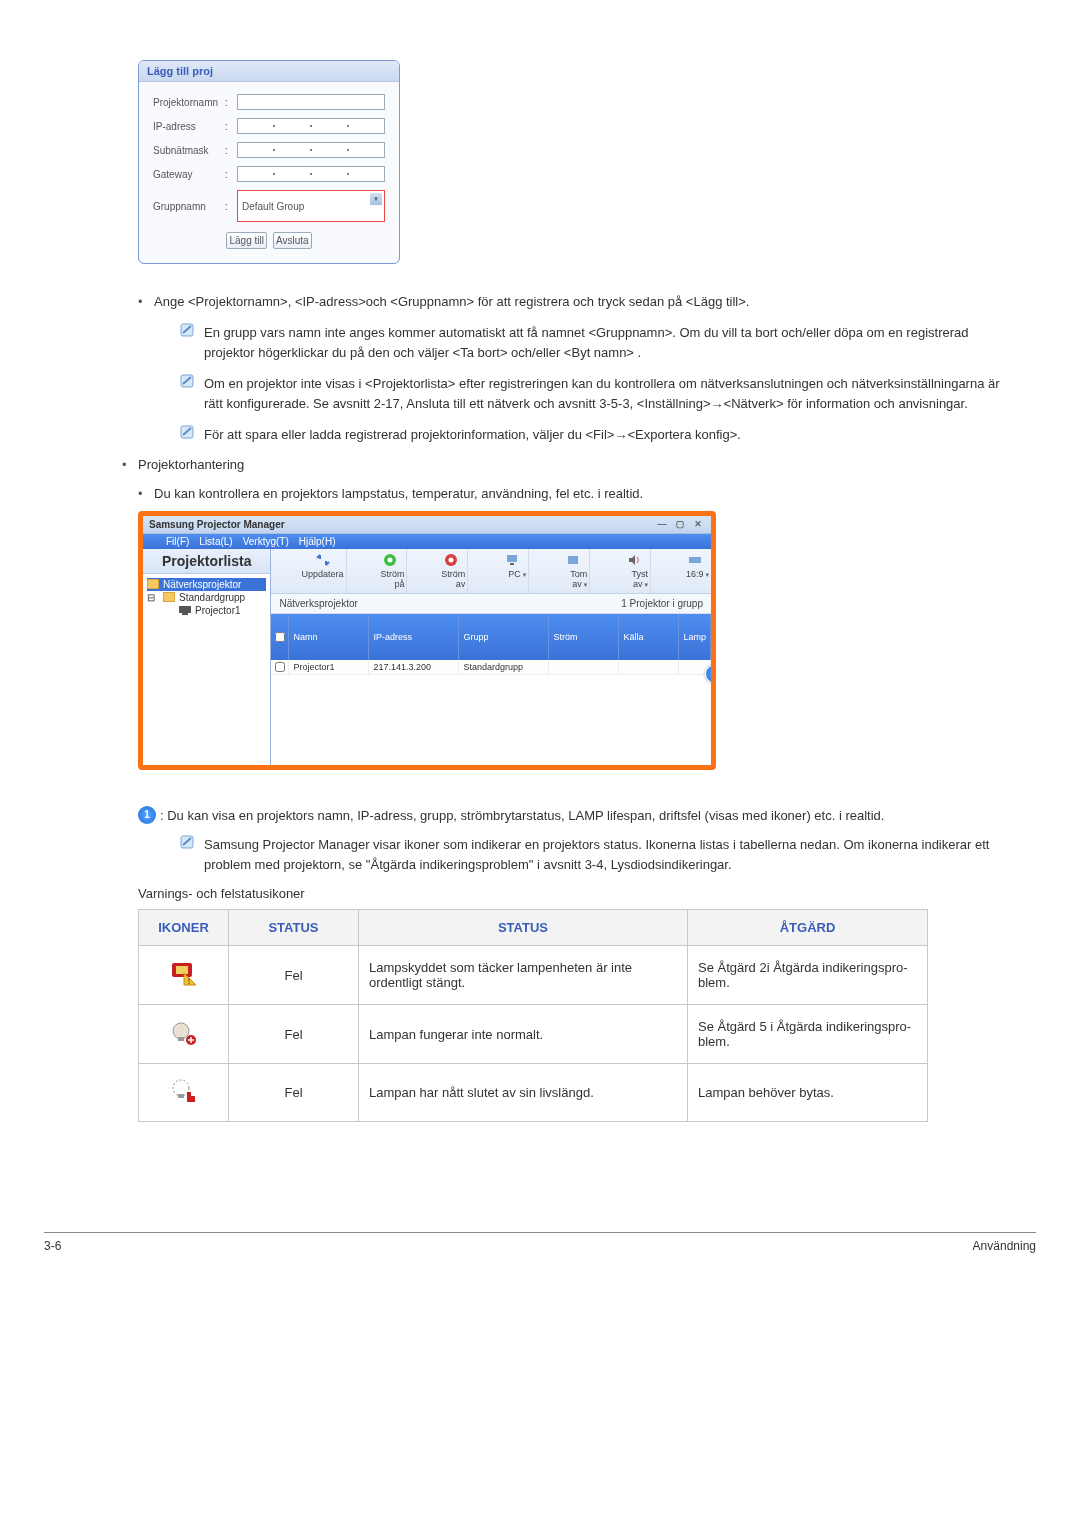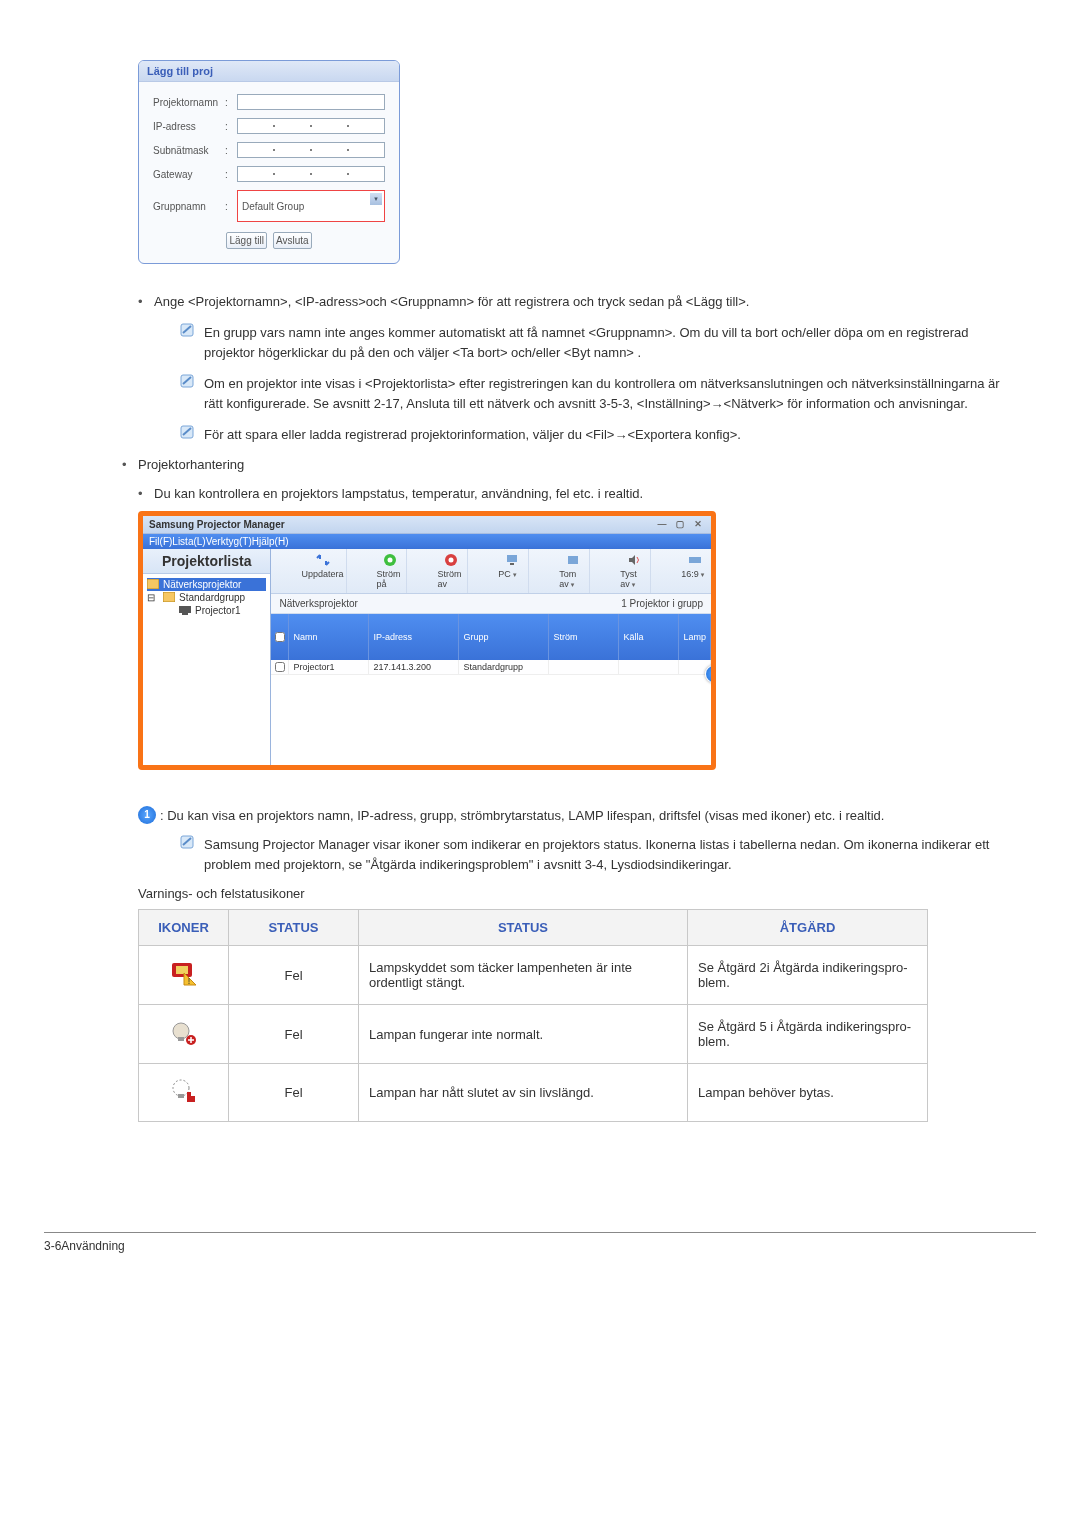--- a/index.html
+++ b/index.html
@@ -29,32 +29,32 @@
   .note-icon { width: 24px; }
   .note-icon svg { display: block; }
   .note-text { flex: 1; line-height: 1.5; }
   .sub-bullet { display: flex; margin: 6px 0 6px 98px; }
 
   
   .mgr { width: 578px; margin: 10px 0 0 68px; border: 5px solid #f97316; border-radius: 4px; overflow: hidden; position: relative; }
   .mgr-titlebar { background: linear-gradient(#d8e5f6,#c2d5ef); padding: 3px 6px; font-size: 10px; font-weight: bold; color: #333; display: flex; align-items: center; justify-content: space-between; border-bottom: 1px solid #a8bde0; }
   .mgr-winbtns { display: flex; gap: 4px; font-size: 9px; color: #666; }
   .mgr-winbtns span { width: 14px; text-align: center; }
-  .mgr-menu { background: linear-gradient(#4f8ef0,#3a72d8); color: #fff; font-size: 10px; padding: 2px 6px; display: flex; }
+  .mgr-menu { background: linear-gradient(#4f8ef0,#3a72d8); color: #fff; font-size: 10px; padding: 2px 23px; display: flex; gap: 10px; }
   .mgr-body { display: flex; background: #fff; }
   .mgr-left { width: 140px; border-right: 1px solid #9ab4dd; }
   .mgr-left-title { background: linear-gradient(#e8f0fb,#d8e5f6); text-align: center; font-size: 14px; font-weight: bold; padding: 4px 0; border-bottom: 1px solid #b8cbe8; }
   .tree { padding: 4px 4px; font-size: 10px; }
   .tree-row { display: flex; align-items: center; gap: 4px; padding: 1px 0; }
   .tree-row.selected { background: #3a72d8; color: #fff; }
   .tree-indent { width: 12px; }
   .tree-icon { width: 12px; height: 10px; }
   .mgr-right { flex: 1; position: relative; padding-bottom: 90px; }
   .toolbar { display: flex; gap: 0; border-bottom: 1px solid #c0d0e8; background: linear-gradient(#f0f5fc,#e0eaf7); }
-  .tb-btn { flex: 1; text-align: left; padding: 4px 2px; font-size: 9px; color: #444; border-right: 1px solid #d0dcee; margin-left: 28px; }
+  .tb-btn { flex: 1; text-align: right; padding: 4px 2px; font-size: 9px; color: #444; border-right: 1px solid #d0dcee; margin-left: 28px; }
   .tb-btn:last-child { border-right: none; }
   .tb-ico { height: 14px; display: flex; justify-content: center; align-items: center; margin-bottom: 2px; }
   .tb-caret { font-size: 7px; color: #666; margin-left: 2px; }
   .crumb { font-size: 10px; color: #444; padding: 4px 8px; display: flex; justify-content: space-between; border-bottom: 1px solid #d0dcee; background: #f4f7fc; }
   .gridhdr { display: flex; background: linear-gradient(#4f8ef0,#3a72d8); color: #fff; font-size: 9px; }
   .gridhdr div { padding: 18px 4px; border-right: 1px solid #6a94e0; }
   .gridrow { display: flex; font-size: 9px; color: #333; border-bottom: 1px solid #eee; background: #fefeff; }
   .gridrow div { padding: 2px 4px; border-right: 1px solid #eee; }
   .col-chk { width: 18px; display:flex; justify-content:center; }
   .col-chk input { width:10px; height:10px; }
@@ -79,21 +79,21 @@
   .icon-cell { width: 90px; }
   .status-cell { width: 130px; }
   .atg-cell { width: 240px; }
 
   
   svg.note-svg { width: 14px; height: 14px; }
   svg.tb-svg { width: 14px; height: 14px; }
   svg.status-svg { width: 28px; height: 26px; }
 
   .footer-divider { border-top:1px solid #888; margin:110px 0 6px -26px; width: calc(100% + 52px); }
-  .footer { display:flex; justify-content:flex-start; font-size:12px; color:#333; margin:0 -26px; }
+  .footer { display:flex; justify-content:space-between; font-size:12px; color:#333; margin:0 -26px; }
 </style>
 </head>
 <body>
 
 <div class="dialog">
   <div class="dialog-title">Lägg till proj</div>
   <div class="dialog-body">
     <div class="dlg-row">
       <div class="dlg-label">Projektornamn</div>
       <div class="dlg-colon">:</div>

